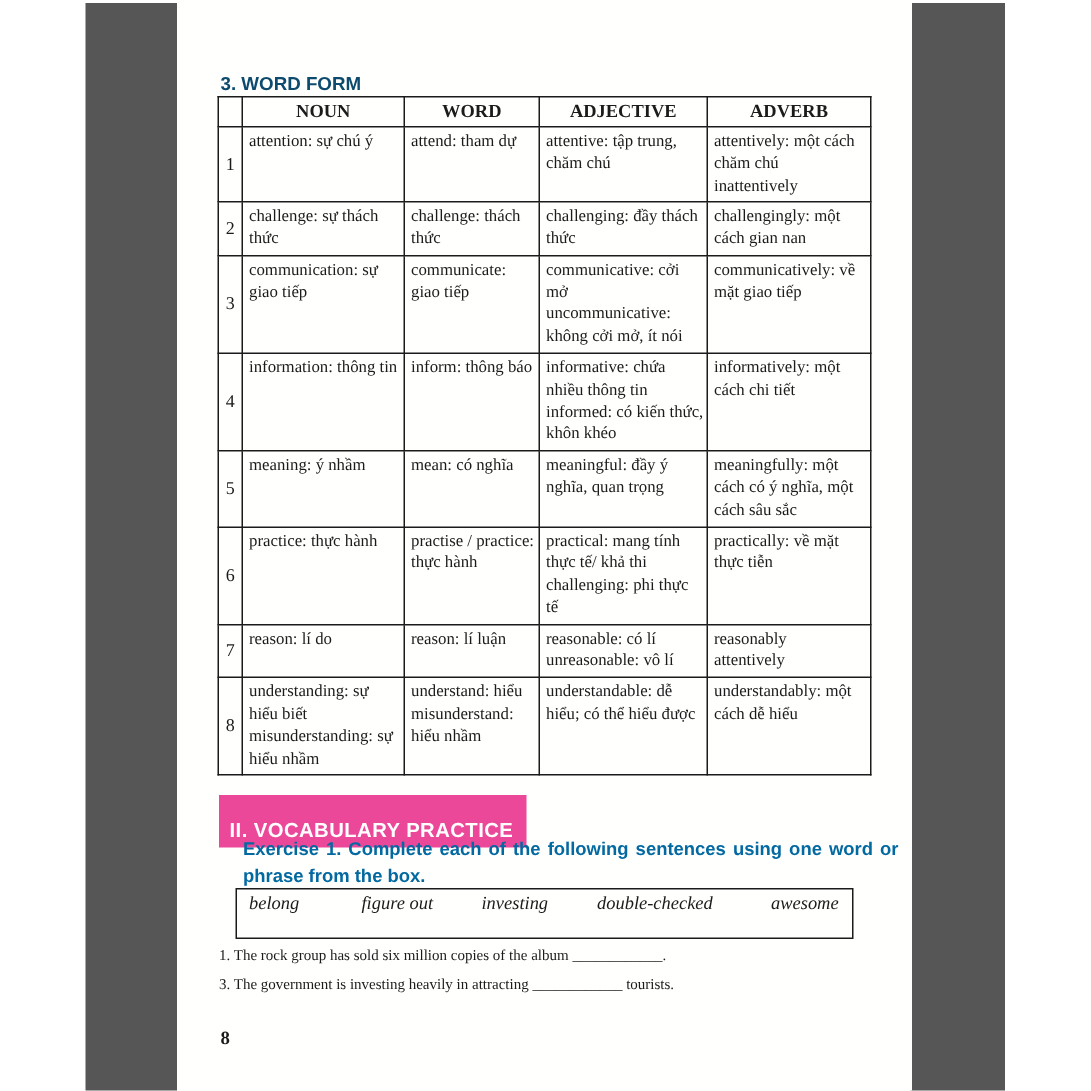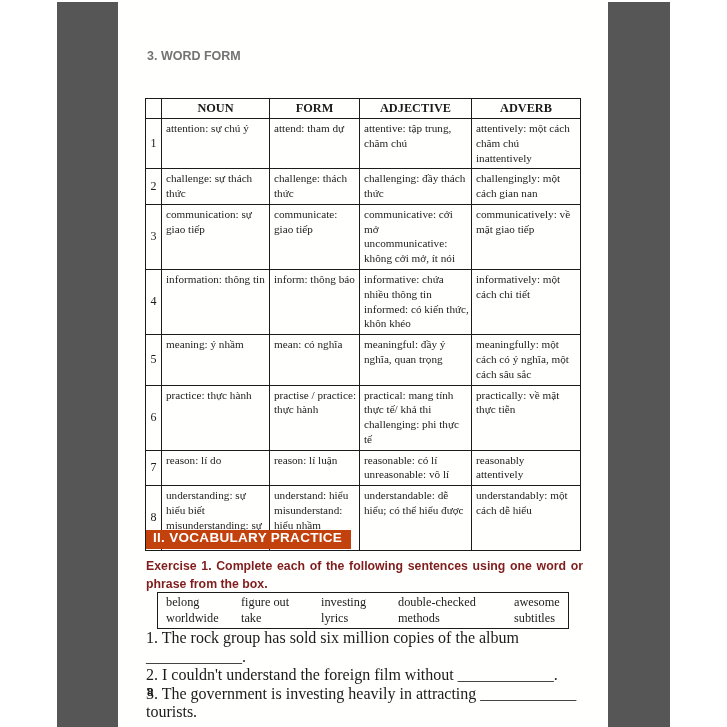--- a/index.html
+++ b/index.html
@@ -8,64 +8,63 @@
     font-family:"Liberation Serif","DejaVu Serif",serif;color:#1b1b1b;
   }
   .gray-bar{position:absolute;top:2px;height:725px;background:#565656;}
   .gray-bar.left{left:57px;width:61px;}
   .gray-bar.right{left:607px;width:63px;}
   .page{position:absolute;left:118px;top:0;width:490px;height:727px;background:#fffffe;}
 
   .section-heading{
     position:absolute;left:147px;top:49px;
     font-family:"Liberation Sans","DejaVu Sans",sans-serif;
-    font-weight:bold;font-size:12.5px;color:#737373;
+    font-weight:bold;font-size:12.5px;color:#0c4a6e;
   }
 
   table.word-form{
     position:absolute;left:145px;top:64px;width:435px;
     border-collapse:collapse;table-layout:fixed;
     font-size:11.2px;line-height:1.32;color:#1b1b1b;
     border:1.5px solid #1b1b1b;
-    margin-top:34px;
   }
   table.word-form th, table.word-form td{border:1px solid #1b1b1b;}
   table.word-form th{
     font-family:"Liberation Serif","DejaVu Serif",serif;
     font-weight:bold;font-size:12.3px;height:19px;text-align:center;padding:0;
   }
   table.word-form td{vertical-align:top;padding:2px 2px 3px 4px;}
   table.word-form td.num{
     text-align:center;vertical-align:middle;padding:0;font-size:12px;
   }
   .entry{margin:0;}
 
   .vocab-banner{
     position:absolute;left:146px;top:530px;
-    background:#c2410c;color:#ffffff;
+    background:#ec4899;color:#ffffff;
     font-family:"Liberation Sans","DejaVu Sans",sans-serif;
     font-weight:800;font-size:13.5px;letter-spacing:0.3px;
-    padding:0 9px 4px 7px;
+    padding:16px 9px 4px 7px;
   }
   .exercise-heading{
-    position:absolute;left:146px;top:558px;width:437px;
+    position:absolute;left:162px;top:558px;width:437px;
     font-family:"Liberation Sans","DejaVu Sans",sans-serif;
-    font-weight:bold;font-size:12.3px;line-height:1.45;color:#7f1d1d;
+    font-weight:bold;font-size:12.3px;line-height:1.45;color:#0369a1;
     text-align:justify;
   }
   .word-box{
     position:absolute;left:157px;top:592px;width:412px;box-sizing:border-box;
-    border:1.5px solid #1b1b1b;padding:2px 0 1px 8px;
-    font-size:12.3px;line-height:1.3;
+    border:1.5px solid #1b1b1b;padding:2px 0 14px 8px;
+    font-style:italic;font-size:12.3px;line-height:1.3;
   }
   .wb-row{display:grid;grid-template-columns:75px 80px 77px 116px auto;}
   .wb-word{white-space:nowrap;}
   .sentences{
     position:absolute;left:146px;top:629px;width:440px;
-    font-size:16px;line-height:18.6px;
+    font-size:10px;line-height:18.6px;
   }
   .page-number{
     position:absolute;left:147px;top:685px;
     font-weight:bold;font-size:12.5px;
   }
 </style>
 </head>
 <body>
 
 <div class="gray-bar left"></div>
@@ -80,21 +79,21 @@
     <col style="width:16px">
       <col style="width:108px">
       <col style="width:90px">
       <col style="width:112px">
       <col style="width:109px">
   </colgroup>
 <thead>
       <tr>
         <th></th>
         <th>NOUN</th>
-        <th>FORM</th>
+        <th>WORD</th>
         <th>ADJECTIVE</th>
         <th>ADVERB</th>
       </tr>
     </thead>
     <tbody>
       <tr>
         <td class="num">1</td>
         <td>
           <div class="entry">attention: sự chú ý</div>
         </td>
@@ -229,28 +228,20 @@
 <div class="exercise-heading">Exercise 1. Complete each of the following sentences using one word or phrase from the box.</div>
 
 <div class="word-box">
     <div class="wb-row">
       <span class="wb-word">belong</span>
       <span class="wb-word">figure out</span>
       <span class="wb-word">investing</span>
       <span class="wb-word">double-checked</span>
       <span class="wb-word">awesome</span>
     </div>
-    <div class="wb-row">
-      <span class="wb-word">worldwide</span>
-      <span class="wb-word">take</span>
-      <span class="wb-word">lyrics</span>
-      <span class="wb-word">methods</span>
-      <span class="wb-word">subtitles</span>
-    </div>
   </div>
 
 <div class="sentences">
     <div>1. The rock group has sold six million copies of the album ____________.</div>
-    <div>2. I couldn't understand the foreign film without ____________.</div>
     <div>3. The government is investing heavily in attracting ____________ tourists.</div>
   </div>
 
 <div class="page-number">8</div>
 
 </body></html>

